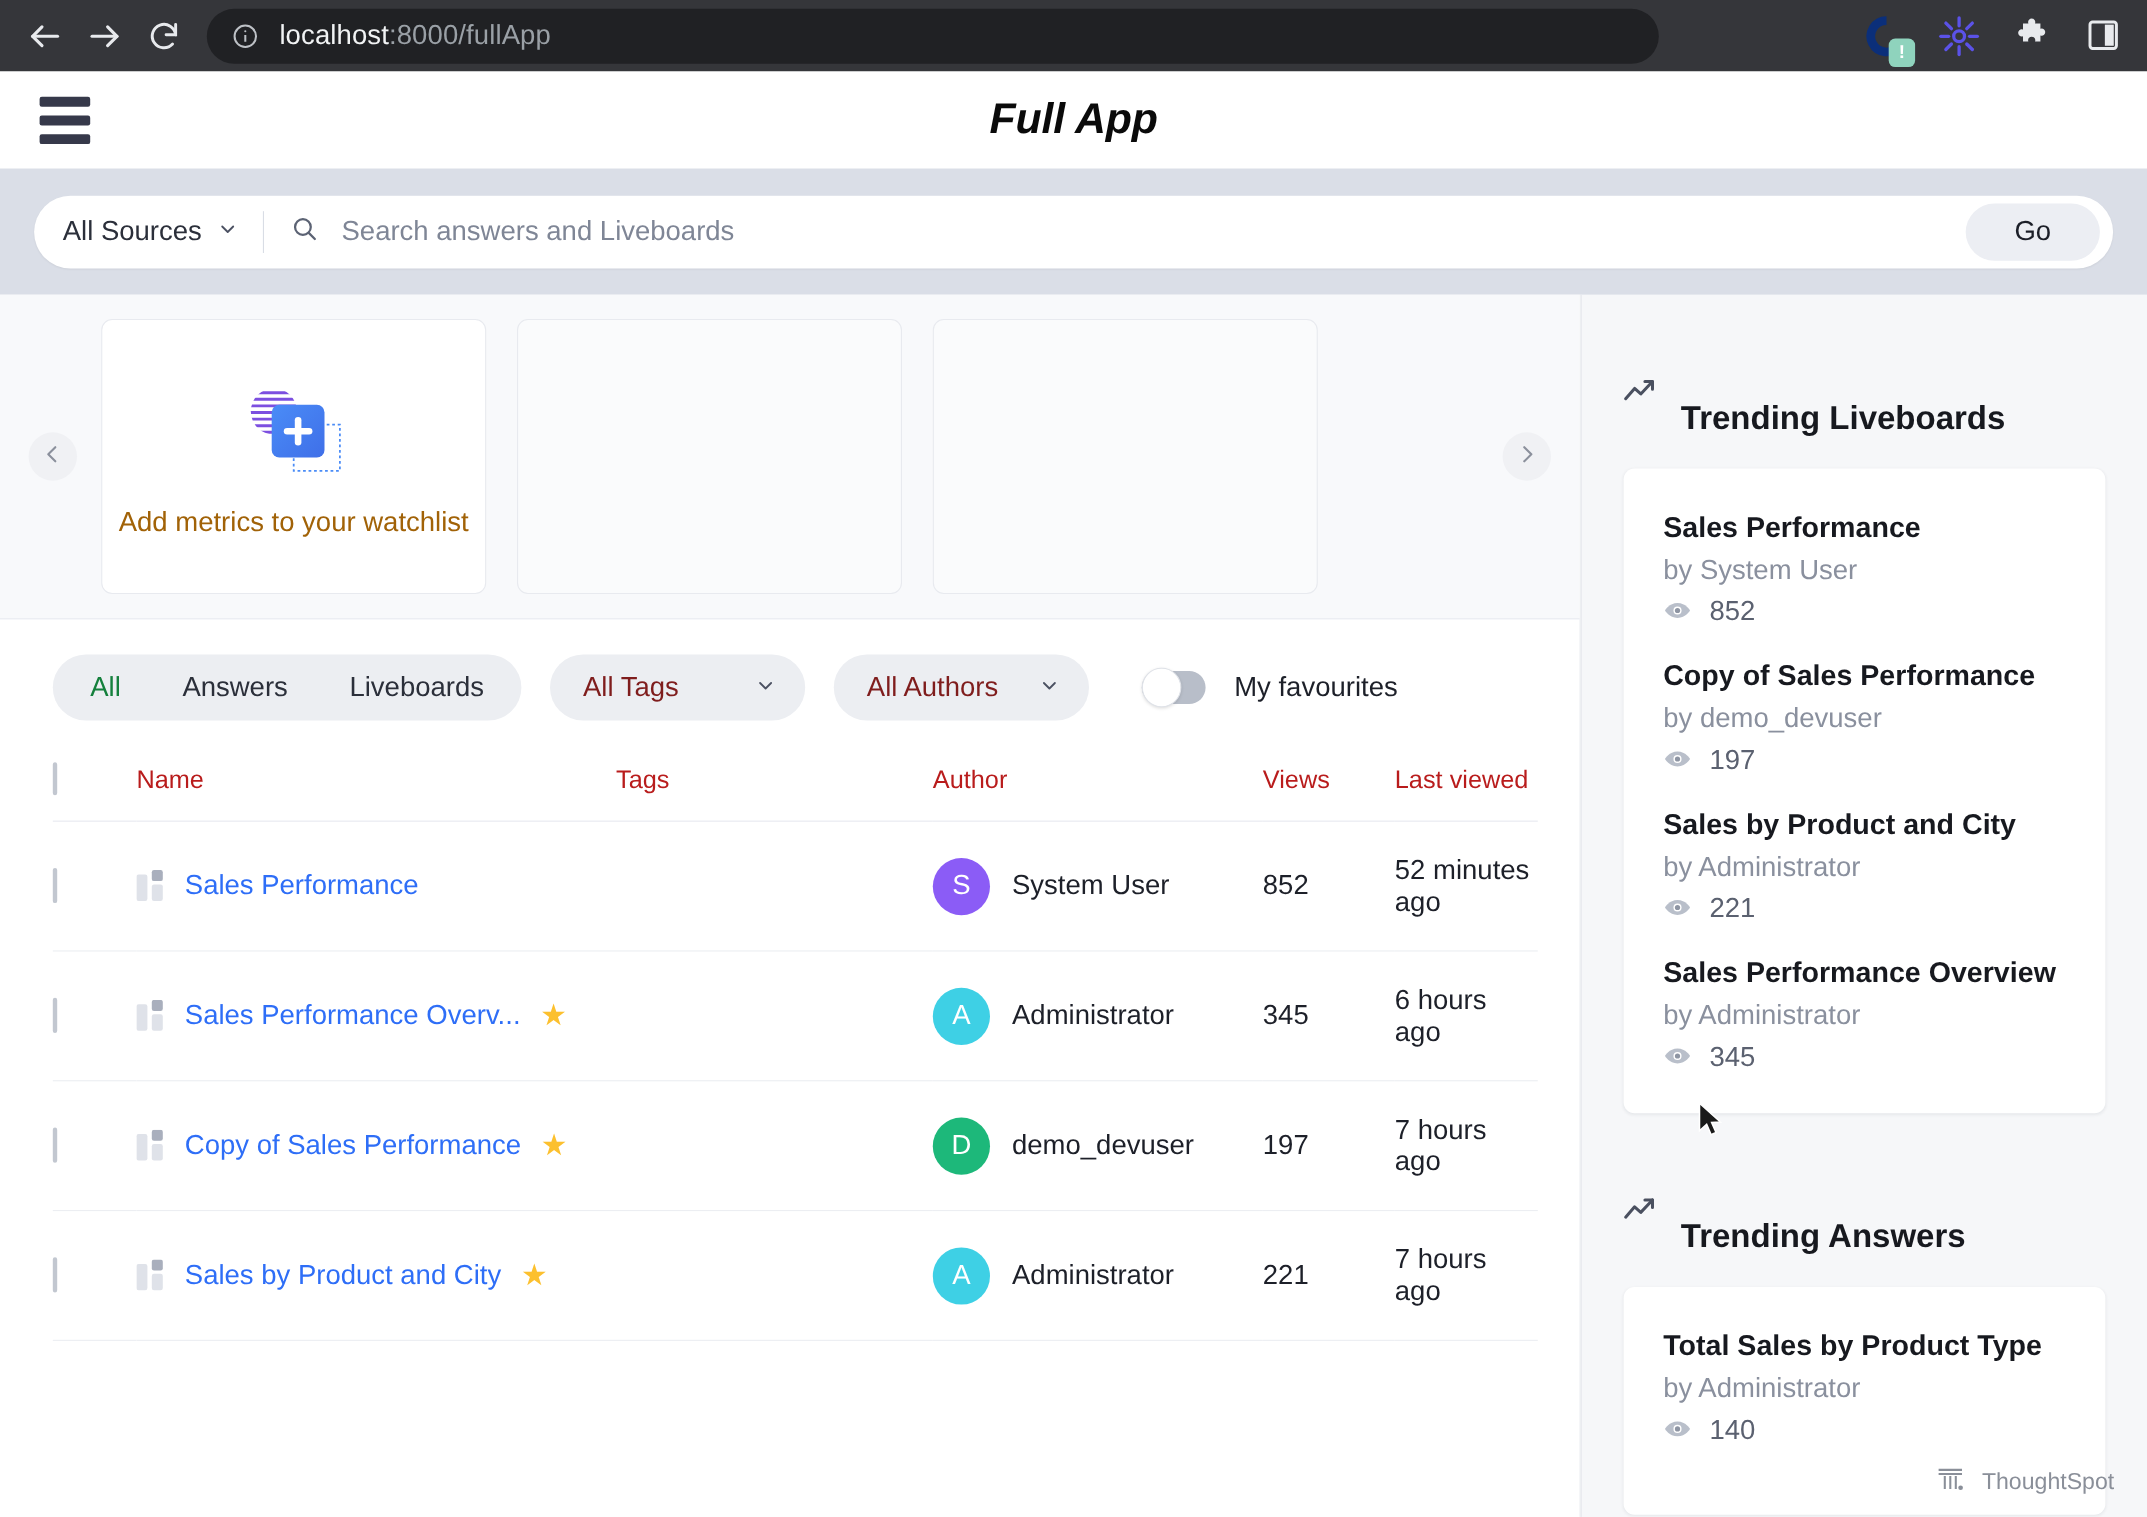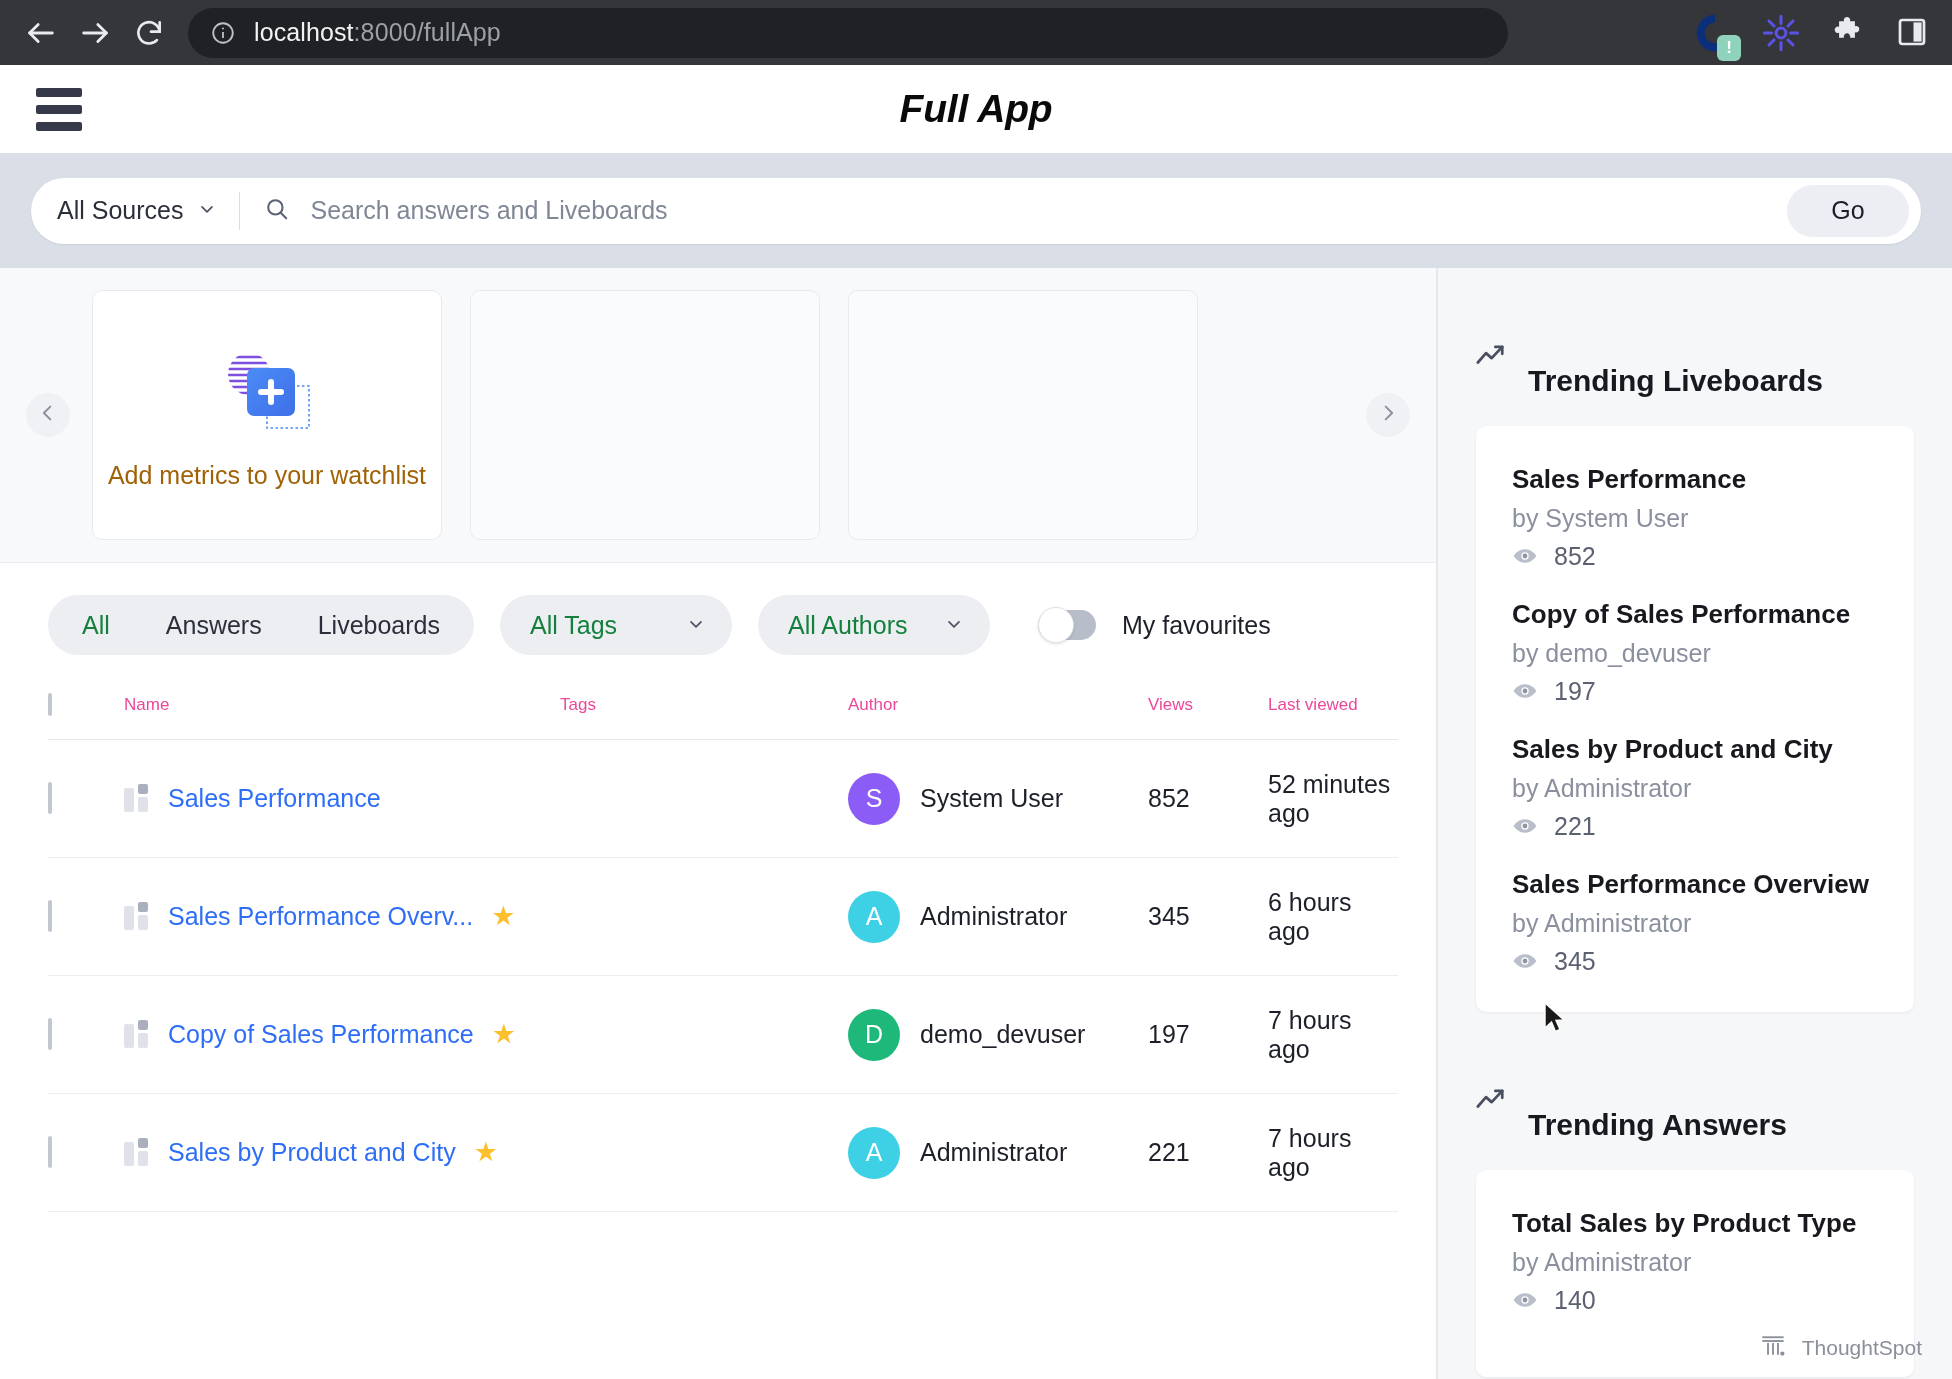--- a/index.html
+++ b/index.html
@@ -234,21 +234,21 @@
   .seg.active { color: #15803d; }
   .drop-pill {
     height: 60px;
     min-width: 232px;
     background: #eceef2;
     border-radius: 30px;
     display: flex; align-items: center;
     justify-content: space-between;
     padding: 0 26px 0 30px;
     font-size: 25px;
-    color: #15803d;
+    color: #7f1d1d;
     cursor: pointer;
     gap: 36px;
   }
   .fav-toggle-wrap {
     display: flex; align-items: center; gap: 26px;
     margin-left: 22px;
   }
   .toggle {
     width: 58px; height: 30px;
     background: #b8bec9;
@@ -265,23 +265,23 @@
     border: 1px solid #dfe2e8;
     border-radius: 50%;
     box-shadow: 0 1px 3px rgba(0,0,0,.13);
   }
   .fav-label { font-size: 25px; color: #1d2029; }
 
   
   table.list-table { width: 100%; border-collapse: collapse; table-layout: fixed; }
   table.list-table th {
     text-align: left;
-    font-size: 17px;
+    font-size: 23px;
     font-weight: normal;
-    color: #ec4899;
+    color: #b91c1c;
     padding: 14px 0 24px 0;
     border-bottom: 1px solid #e7e9ef;
   }
   table.list-table td {
     padding: 30px 0;
     border-bottom: 1px solid #eceef2;
     vertical-align: middle;
     font-size: 25px;
     color: #1d2029;
   }

